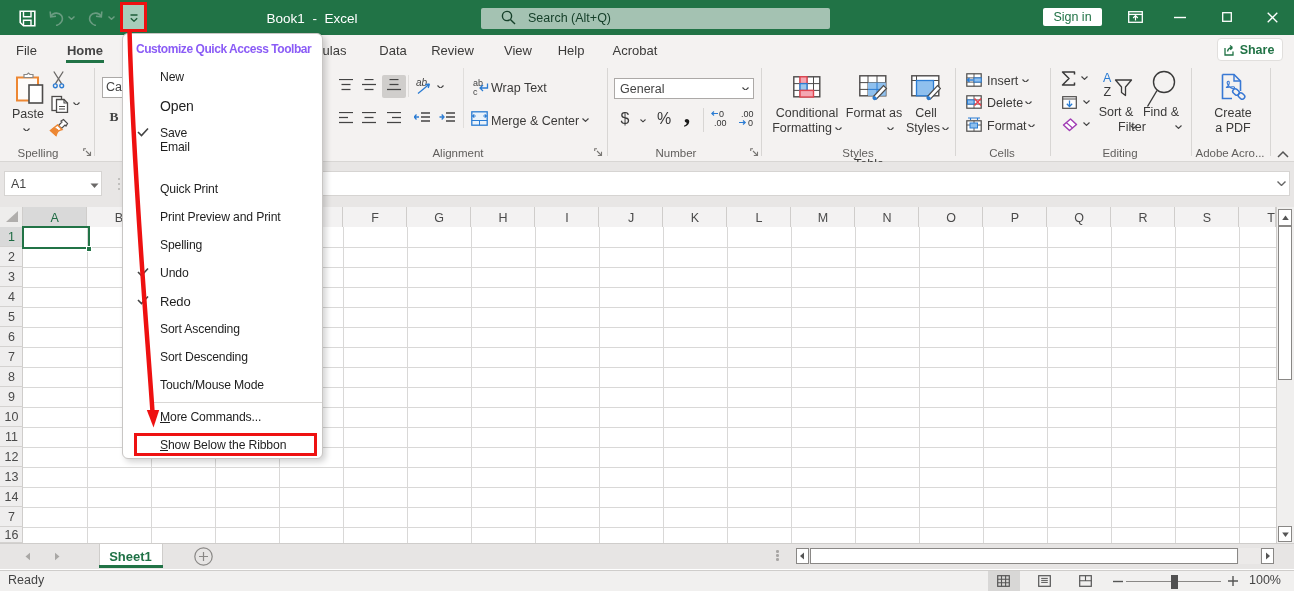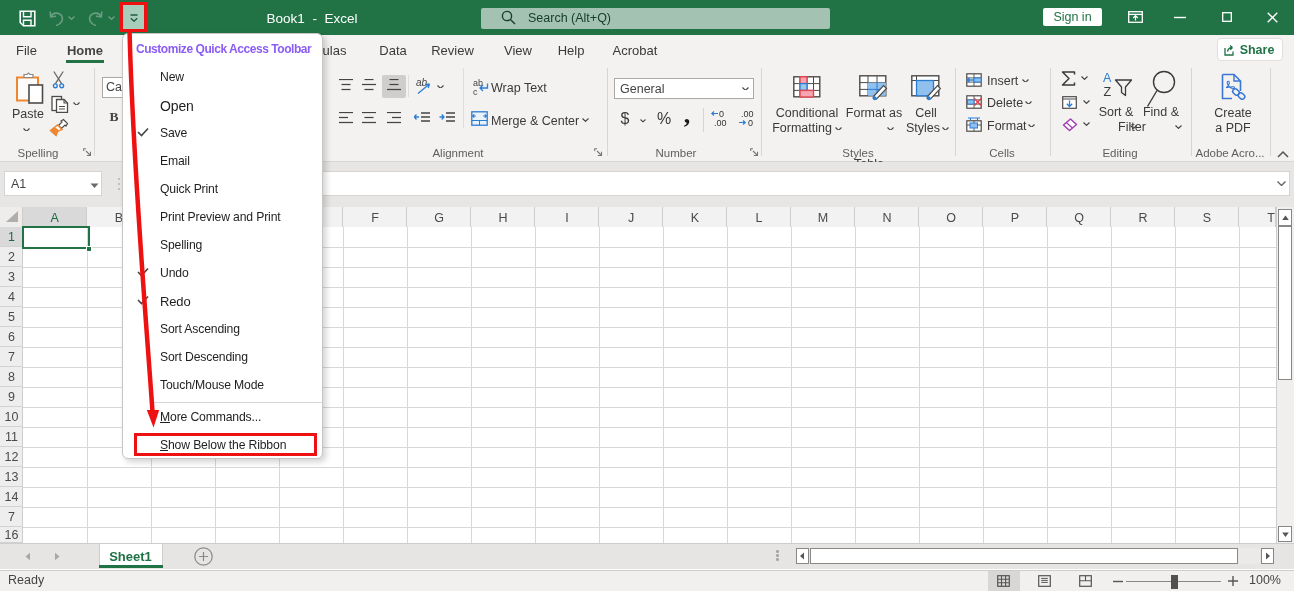--- a/index.html
+++ b/index.html
@@ -522,21 +522,21 @@
   </svg>
 <div class="abs" style="left:1249px;top:572.5px;font-size:12.5px;color:#444;font-weight:400;white-space:nowrap;">100%</div>
 <div class="abs" style="left:122px;top:33px;width:201px;height:426px;background:#fff;border:1px solid #c8c6c4;border-radius:6px;box-shadow:3px 3px 6px rgba(0,0,0,0.18);"></div>
 <div class="abs" style="left:136px;top:42px;font-size:12px;color:#8b5cf6;font-weight:700;white-space:nowrap;letter-spacing:-0.45px;">Customize Quick Access Toolbar</div>
 <div class="abs" style="left:160px;top:70px;font-size:12.2px;color:#1f1f1f;font-weight:400;white-space:nowrap;letter-spacing:-0.15px;">New</div>
 <div class="abs" style="left:160px;top:98px;font-size:14px;color:#1f1f1f;font-weight:400;white-space:nowrap;letter-spacing:-0.15px;">Open</div>
 <div class="abs" style="left:160px;top:126px;font-size:12.2px;color:#1f1f1f;font-weight:400;white-space:nowrap;letter-spacing:-0.15px;">Save</div>
 <svg class="abs" style="left:137px;top:127px" width="12" height="10" viewBox="0 0 12 10">
     <path d="M1,5 L4.5,8.5 L11,1.5" fill="none" stroke="#444" stroke-width="1.6"></path>
   </svg>
-<div class="abs" style="left:160px;top:154px;font-size:12.2px;color:#1f1f1f;font-weight:400;white-space:nowrap;letter-spacing:-0.15px;">Email</div>
+<div class="abs" style="left:160px;top:140px;font-size:12.2px;color:#1f1f1f;font-weight:400;white-space:nowrap;letter-spacing:-0.15px;">Email</div>
 <div class="abs" style="left:160px;top:182px;font-size:12.2px;color:#1f1f1f;font-weight:400;white-space:nowrap;letter-spacing:-0.15px;">Quick Print</div>
 <div class="abs" style="left:160px;top:210px;font-size:12.2px;color:#1f1f1f;font-weight:400;white-space:nowrap;letter-spacing:-0.15px;">Print Preview and Print</div>
 <div class="abs" style="left:160px;top:238px;font-size:12.2px;color:#1f1f1f;font-weight:400;white-space:nowrap;letter-spacing:-0.15px;">Spelling</div>
 <div class="abs" style="left:160px;top:266px;font-size:12.2px;color:#1f1f1f;font-weight:400;white-space:nowrap;letter-spacing:-0.15px;">Undo</div>
 <svg class="abs" style="left:137px;top:267px" width="12" height="10" viewBox="0 0 12 10">
     <path d="M1,5 L4.5,8.5 L11,1.5" fill="none" stroke="#444" stroke-width="1.6"></path>
   </svg>
 <div class="abs" style="left:160px;top:294px;font-size:13px;color:#1f1f1f;font-weight:400;white-space:nowrap;letter-spacing:-0.15px;">Redo</div>
 <svg class="abs" style="left:137px;top:295px" width="12" height="10" viewBox="0 0 12 10">
     <path d="M1,5 L4.5,8.5 L11,1.5" fill="none" stroke="#444" stroke-width="1.6"></path>

